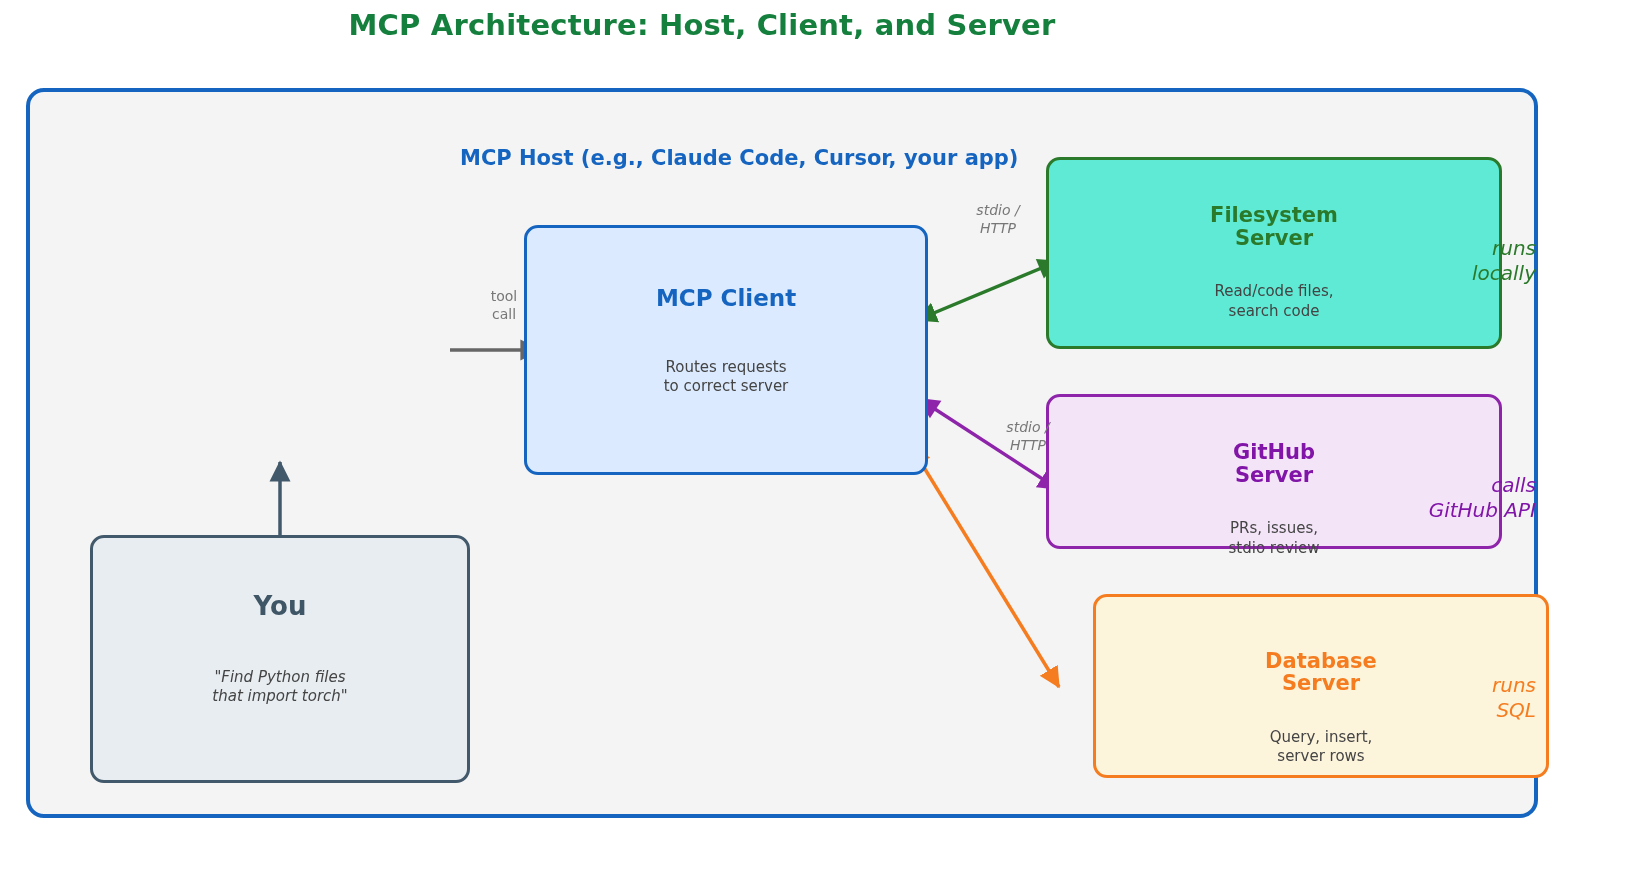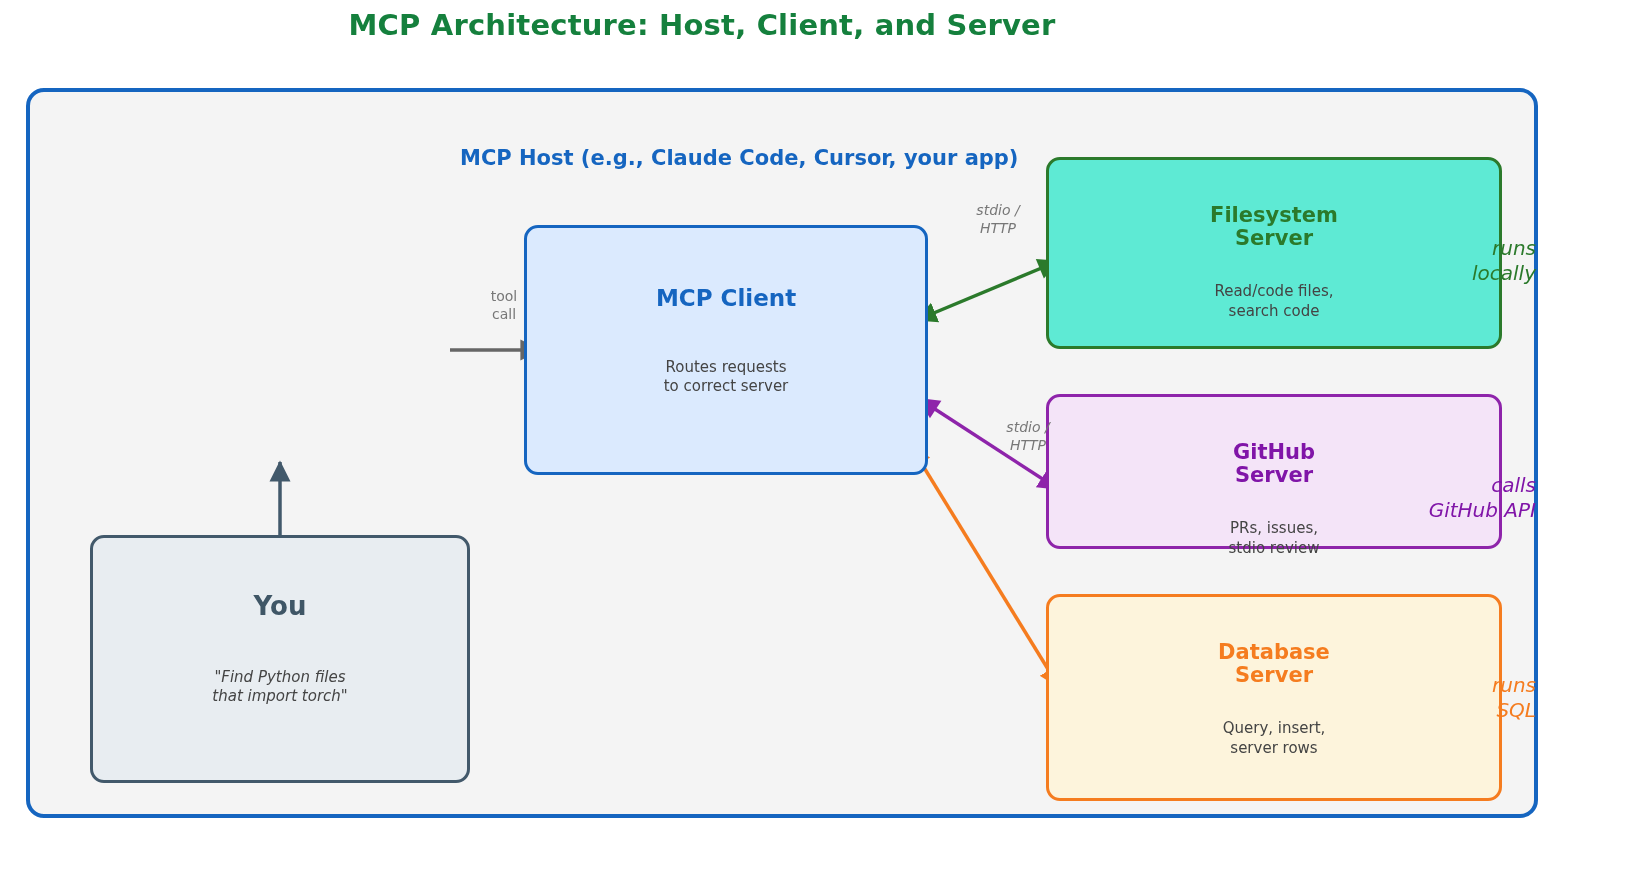--- a/index.html
+++ b/index.html
@@ -131,23 +131,24 @@
   #node-github {
     left: 1046px; top: 394px; width: 456px; height: 155px;
     border-color: #8e24aa;
     background: #f4e4f8;
   }
   #node-github .node-title { color: #8015a8; margin-top: 44px; }
   #node-github .node-desc { margin-top: 33px; }
 
   
   #node-database {
-    left: 1046px; top: 594px; width: 456px; height: 207px;
+    left: 1093px; top: 594px; width: 456px; height: 184px;
     border-color: #f57c1f;
     background: #fdf4dc;
+    justify-content: center;
   }
   #node-database .node-title { color: #f57c1f; margin-top: 44px; }
   #node-database .node-desc { margin-top: 33px; }
 
   .edge-label {
     position: absolute;
     font-size: 14px;
     color: #777777;
     text-align: center;
     line-height: 1.25;

